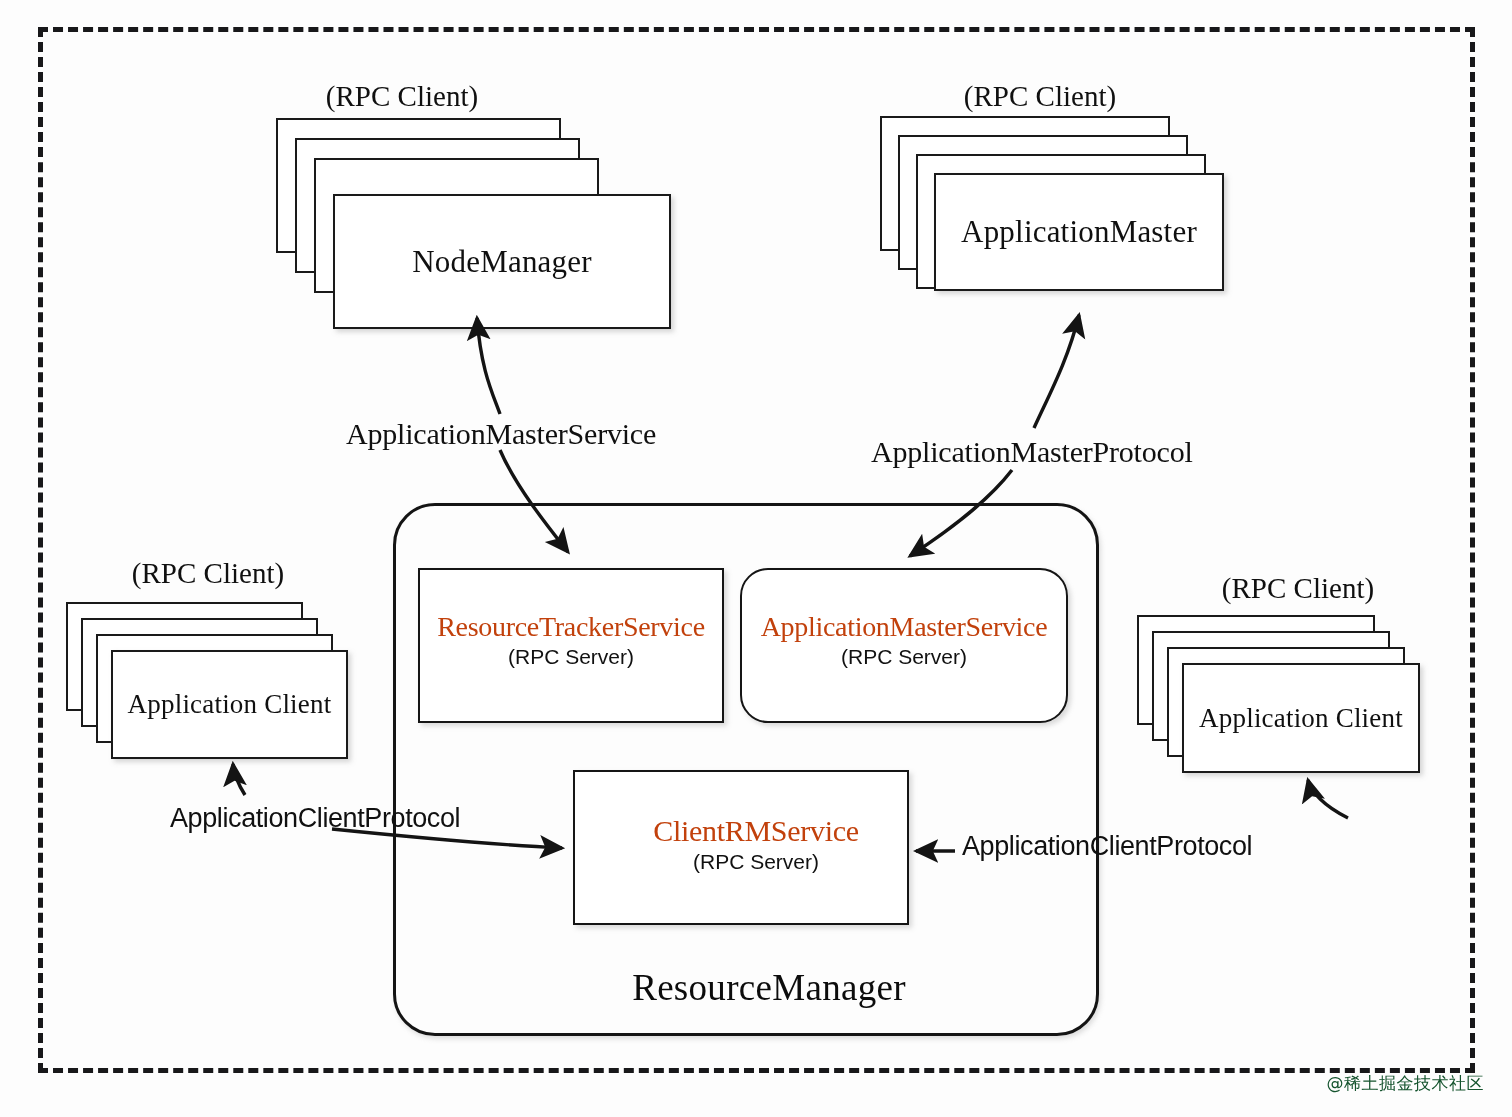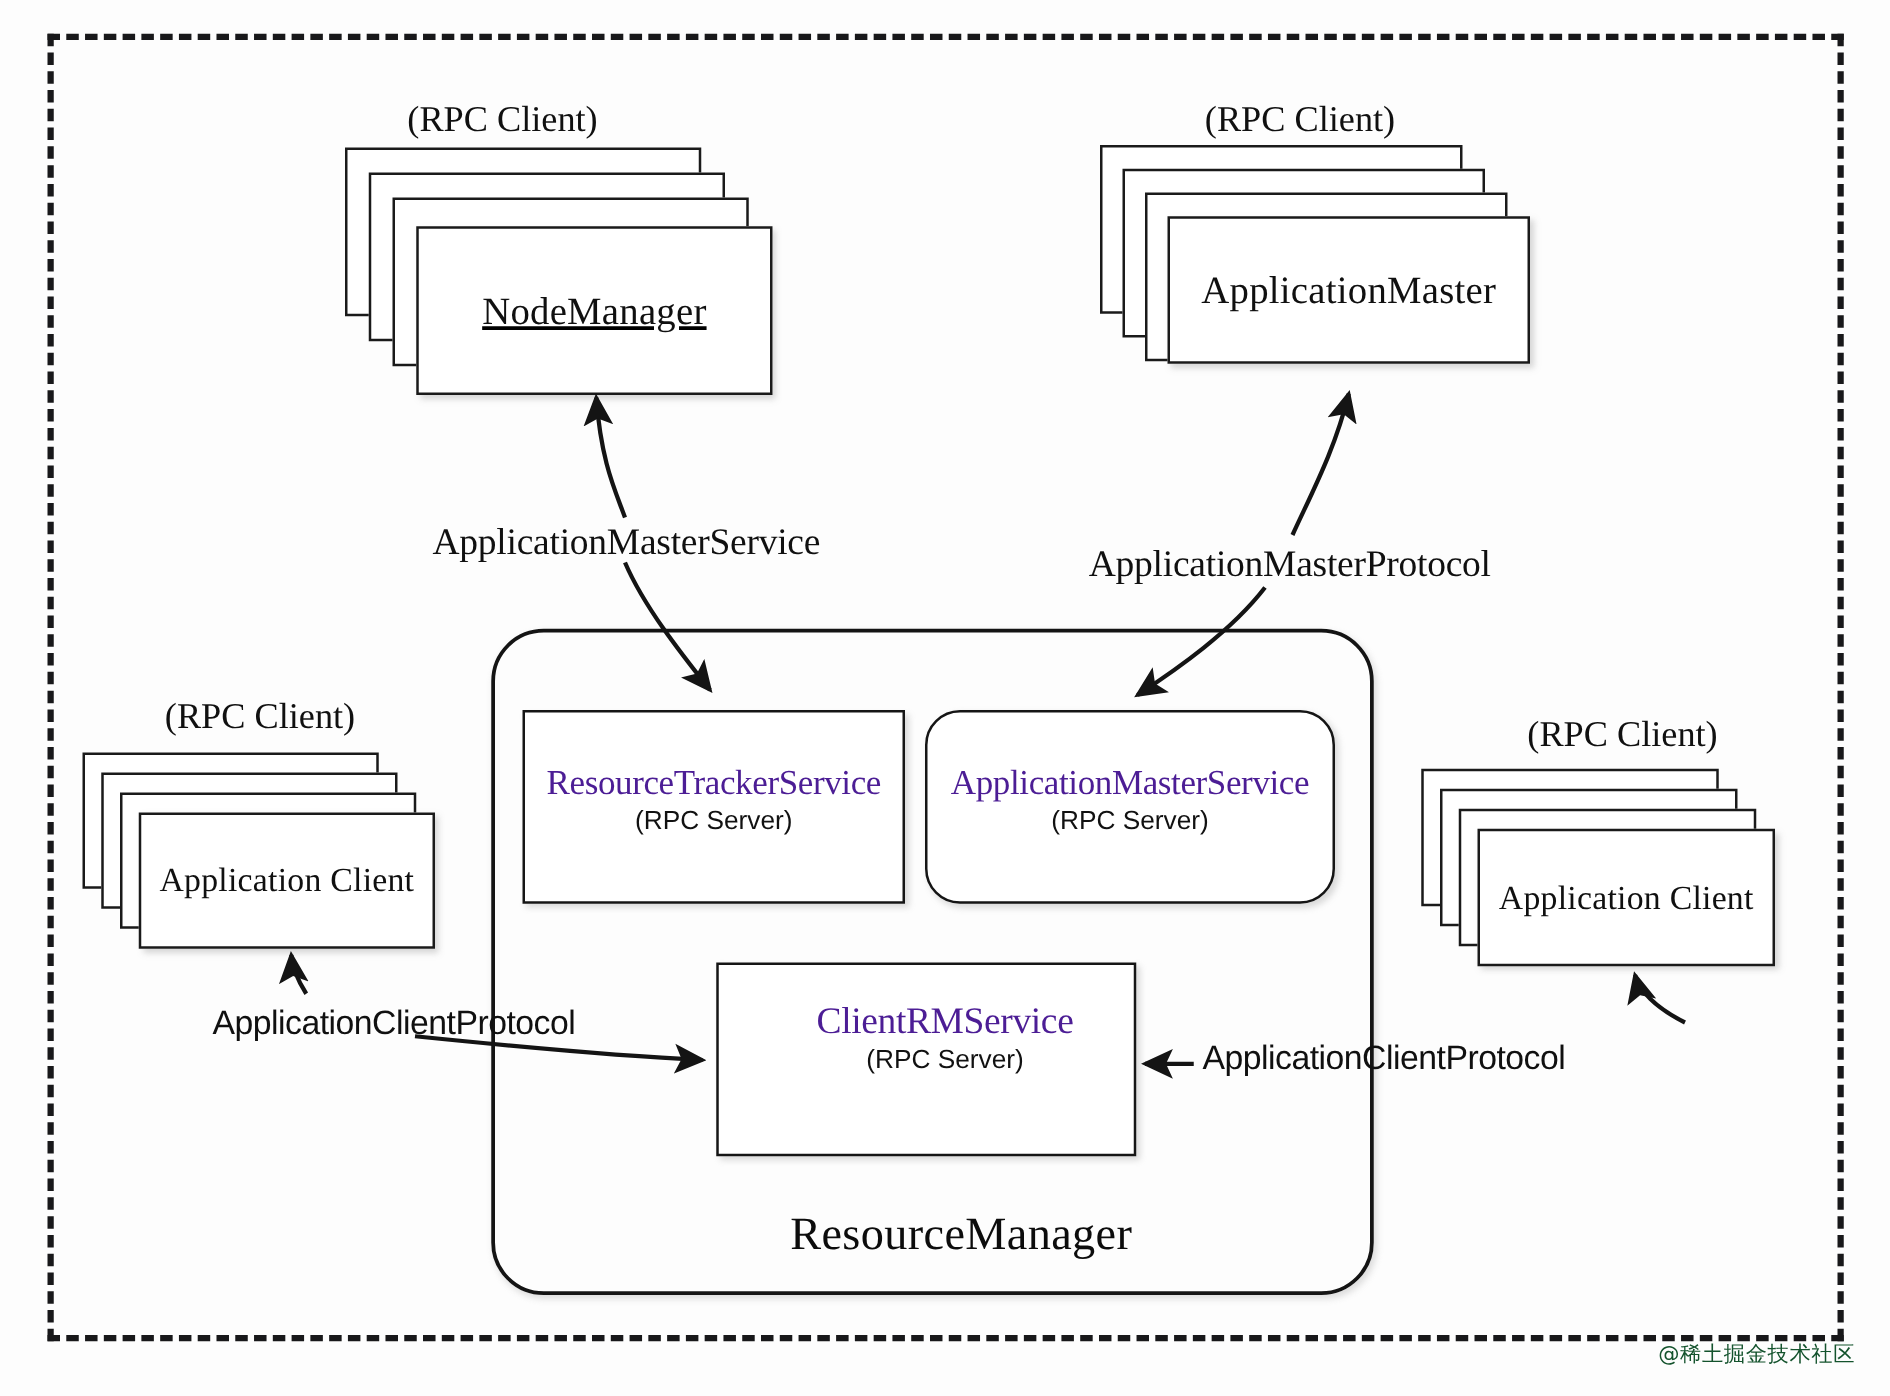--- a/index.html
+++ b/index.html
@@ -95,21 +95,21 @@
   }
   .svc-inner {
     position: absolute;
     left: 0; right: 0;
     text-align: center;
     line-height: 1.18;
   }
   .svc-name {
     font-family: "Liberation Serif", "DejaVu Serif", serif;
     font-size: 28px;
-    color: #4c1d95;
+    color: #c2410c;
     white-space: nowrap;
     letter-spacing: -.3px;
   }
   .svc-role {
     font-family: "Liberation Sans", "DejaVu Sans", sans-serif;
     font-size: 21px;
     color: #111111;
     white-space: nowrap;
     margin-top: 2px;
   }
@@ -158,21 +158,21 @@
 <div id="canvas">
 
   <div class="cluster-border"></div>
 
   <div class="rpc-client-tag" style="left:272px; top:80px; width:260px;">(RPC Client)</div>
 
   <div class="stack" style="left:276px; top:118px; width:320px; height:192px;">
     <div class="sheet" style="left:0px;   top:0px;   width:285px; height:135px;"></div>
     <div class="sheet" style="left:19px;  top:20px;  width:285px; height:135px;"></div>
     <div class="sheet" style="left:38px;  top:40px;  width:285px; height:135px;"></div>
-    <div class="sheet front" style="left:57px;  top:63px;  width:285px; height:135px;text-decoration:underline;">
+    <div class="sheet front" style="left:57px;  top:76px;  width:338px; height:135px;">
       <span class="caption" style="font-size:31px;">NodeManager</span>
     </div>
   </div>
 
   <div class="rpc-client-tag" style="left:910px; top:80px; width:260px;">(RPC Client)</div>
 
   <div class="stack" style="left:880px; top:116px; width:370px; height:195px;">
     <div class="sheet" style="left:0px;   top:0px;   width:290px; height:135px;"></div>
     <div class="sheet" style="left:18px;  top:19px;  width:290px; height:135px;"></div>
     <div class="sheet" style="left:36px;  top:38px;  width:290px; height:135px;"></div>
@@ -214,21 +214,21 @@
   </div>
 
   <div class="svc-box" style="left:740px; top:568px; width:328px; height:155px;border-radius:28px;">
     <div class="svc-inner" style="top:40px;">
       <div class="svc-name">ApplicationMasterService</div>
       <div class="svc-role">(RPC Server)</div>
     </div>
   </div>
 
   <div class="svc-box" style="left:573px; top:770px; width:336px; height:155px;">
-    <div class="svc-inner" style="top:27px;padding-left:30px;">
+    <div class="svc-inner" style="top:41px;padding-left:30px;">
       <div class="svc-name" style="font-size:30px;">ClientRMService</div>
       <div class="svc-role">(RPC Server)</div>
     </div>
   </div>
 
   <div class="proto-label proto-serif" style="left:346px; top:417px;">ApplicationMasterService</div>
 
   <div class="proto-label proto-serif" style="left:871px; top:435px;">ApplicationMasterProtocol</div>
 
   <div class="proto-label proto-sans" style="left:170px; top:803px;">ApplicationClientProtocol</div>

